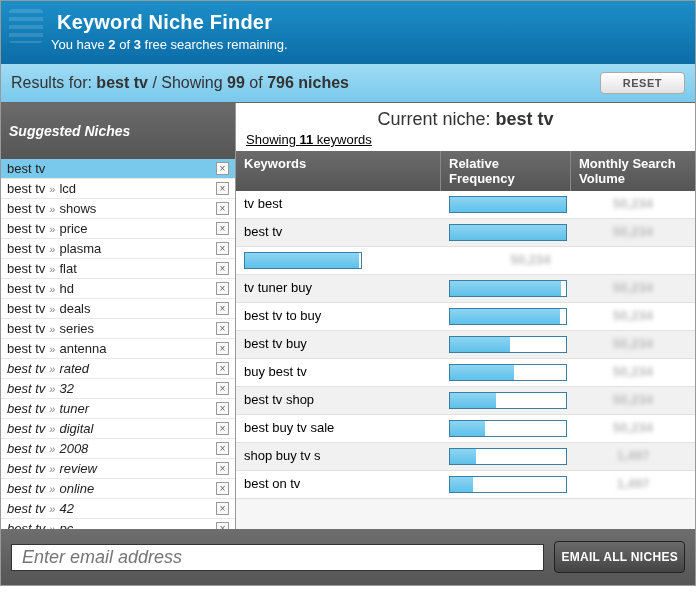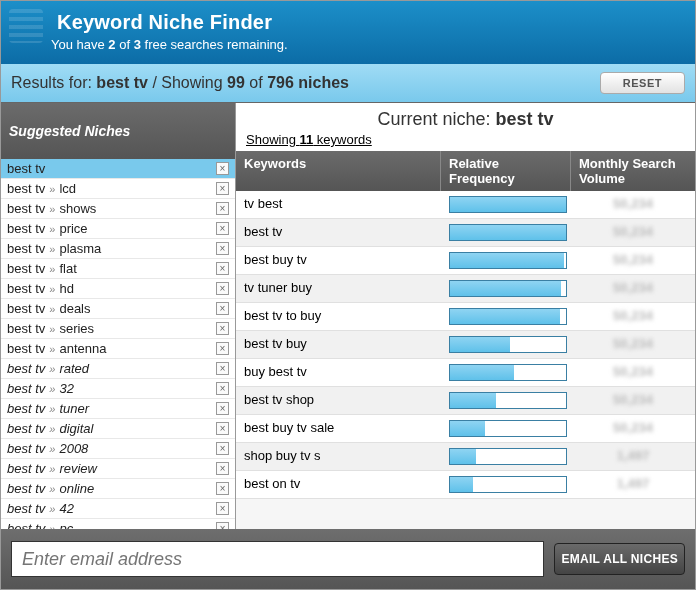--- a/index.html
+++ b/index.html
@@ -47,21 +47,21 @@
   .row { display:flex; align-items:flex-start; border-bottom:1px solid #e0e0e0; background:#fff;}
   .row:nth-child(even){ background:#f1f1f1;}
   .cell { padding:5px 8px; font-size:13px;}
   .cell.kw { width:205px; }
   .cell.freq { width:130px; }
   .cell.vol { flex:1; text-align:center; color:#bbb; filter:blur(2px); font-weight:bold;}
   .bar-outer { width:118px; height:17px; border:1px solid #3a7fa3; background:#fff;}
   .bar-inner { height:100%; background:linear-gradient(#8fd4f2,#5fc1ea);}
 
   .footer { background:linear-gradient(#6e6e6e,#555); padding:12px 10px; display:flex; align-items:center; gap:10px;}
-  .email-input { flex:1; height:36px; padding:0 10px; font-size:18px; font-style:italic; color:#999; border:1px solid #333; background:#fff;}
+  .email-input { flex:1; height:27px; padding:0 10px; font-size:18px; font-style:italic; color:#999; border:1px solid #333; background:#fff;}
   .email-btn { background:linear-gradient(#6a6a6a,#444); color:#fff; border:1px solid #222; border-radius:4px; padding:8px 6px; font-size:12px; font-weight:bold; cursor:pointer; letter-spacing:.3px;}
 </style>
 </head>
 <body>
 
 <div class="app">
 
   <div class="header">
     <div class="header-title">Keyword Niche Finder</div>
     <div class="header-sub">
@@ -230,21 +230,20 @@
           <div class="row">
             <div class="cell kw">best tv</div>
             <div class="cell freq">
               <div class="bar-outer">
                 <div class="bar-inner" style="width: 100%;"></div>
               </div>
             </div>
             <div class="cell vol">50,234</div>
           </div>
           <div class="row">
-            <div class="cell kw">best buy tv</div>
             <div class="cell freq">
               <div class="bar-outer">
                 <div class="bar-inner" style="width: 98%;"></div>
               </div>
             </div>
             <div class="cell vol">50,234</div>
           </div>
           <div class="row">
             <div class="cell kw">tv tuner buy</div>
             <div class="cell freq">

